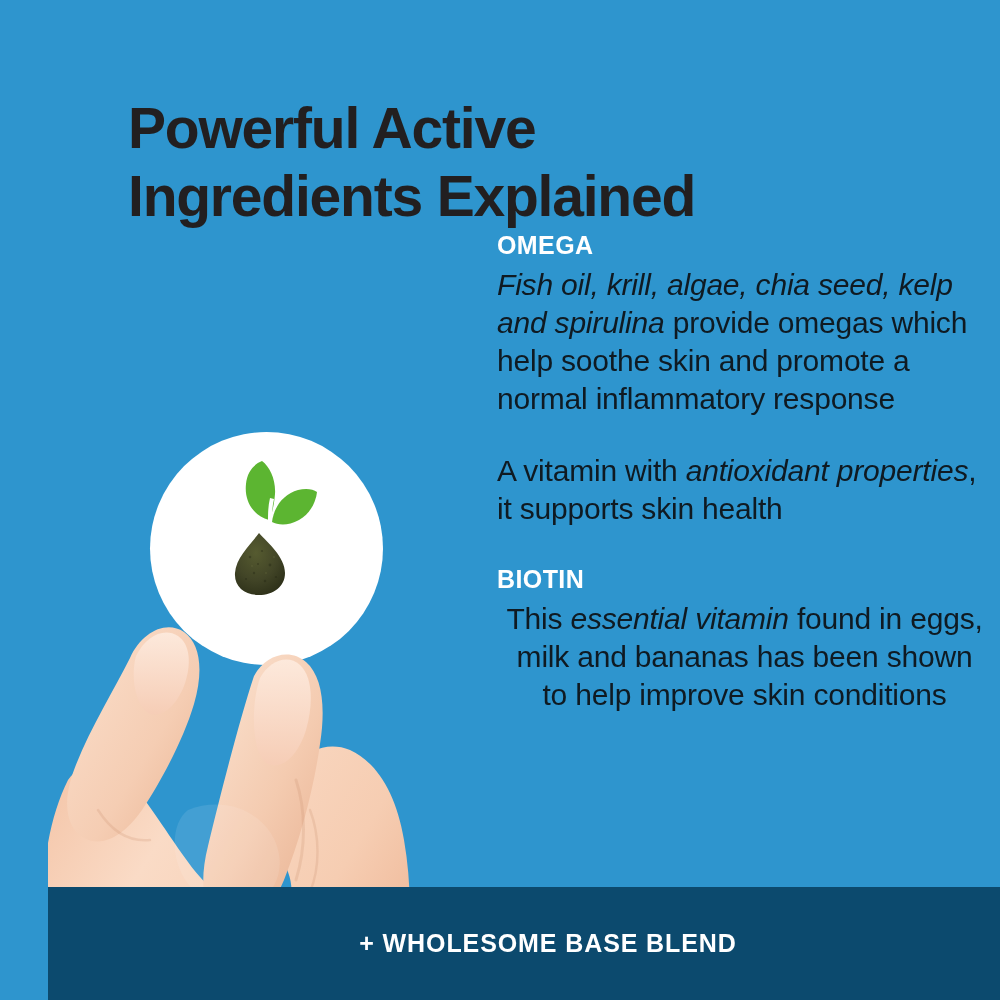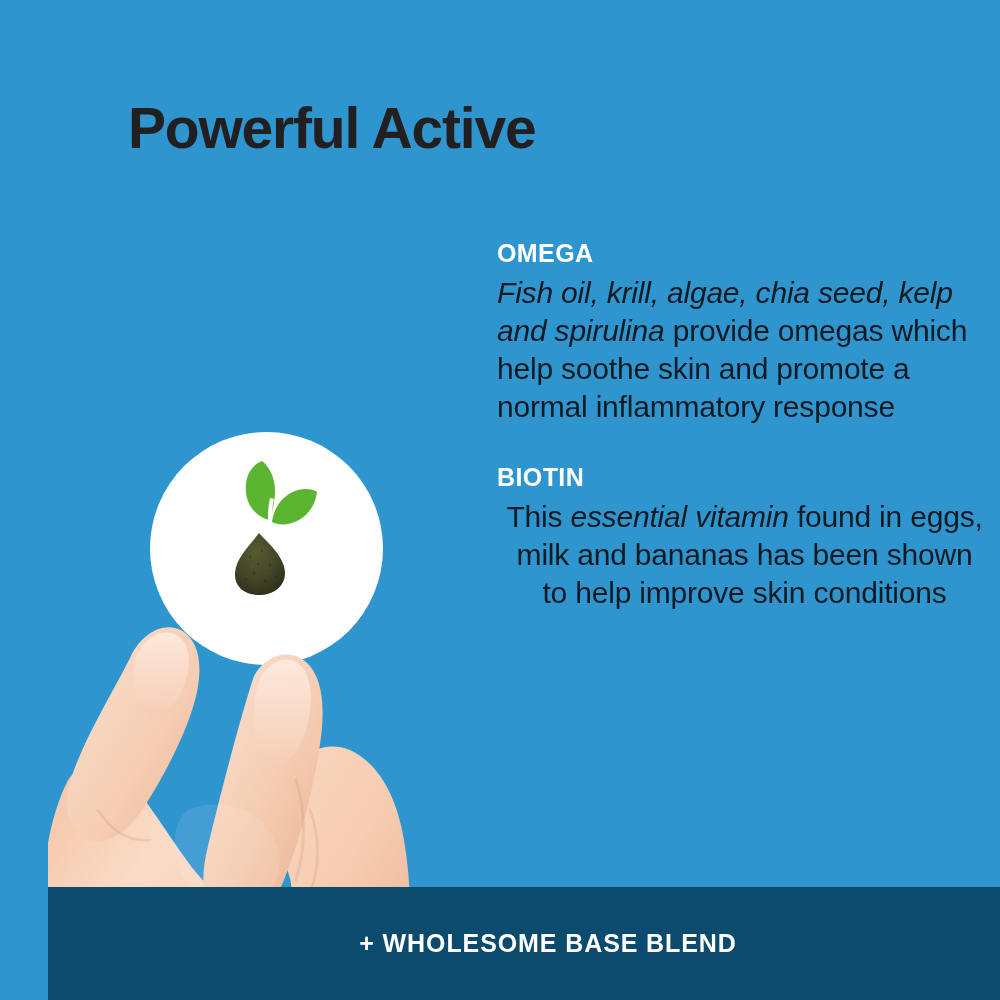--- a/index.html
+++ b/index.html
@@ -72,21 +72,21 @@
     left: -10px;
     top: 280px;
     width: 400px;
     height: 620px;
   }
 
   
   .content {
     position: absolute;
     left: 449px;
-    top: 236px;
+    top: 228px;
     width: 495px;
   }
   .section { margin-bottom: 34px; }
   .section:last-child { margin-bottom: 0; }
   .sec-head {
     color: #ffffff;
     font-size: 25px;
     font-weight: bold;
     letter-spacing: 0.4px;
     line-height: 34px;
@@ -121,20 +121,21 @@
     letter-spacing: 0.9px;
   }
 </style>
 </head>
 <body>
 
 <div class="poster">
 
   <h1 class="title">
     <span class="title-line">Powerful Active</span>
+    <span class="title-line">Ingredients Explained</span>
   </h1>
 
   <div class="illustration">
 
     <div class="white-circle"></div>
 
     <svg class="leaf-icon" viewBox="0 0 96 72">
       <path d="M45 62 C30 58 20 44 22 26 C23 14 30 6 38 3 C46 9 52 22 51 36 C50 48 48 56 45 62 Z" fill="#5cb531"></path>
       <path d="M48 64 C50 48 60 36 74 32 C82 30 89 31 93 34 C92 44 86 56 75 62 C64 68 54 67 48 64 Z" fill="#5cb531"></path>
       <path d="M44 66 C44 56 44 48 46 40 L50 41 C48 49 48 57 48 66 Z" fill="#ffffff"></path>
@@ -214,20 +215,21 @@
   </div>
 
   <div class="content">
 
     <div class="section" id="section-omega">
       <div class="sec-head">OMEGA</div>
       <div class="sec-body"><b>Fish oil, krill, algae, chia seed, kelp and spirulina</b><span> provide omegas which help soothe skin and promote a normal inflammatory response</span></div>
     </div>
 
     <div class="section" id="section-vitamin-e">
+      <div class="sec-body"><span>A vitamin with </span><b>antioxidant properties</b><span>, it supports skin health</span></div>
     </div>
 
     <div class="section" id="section-biotin">
       <div class="sec-head">BIOTIN</div>
       <div class="sec-body centered"><span>This </span><b>essential vitamin</b><span> found in eggs, milk and bananas has been shown to help improve skin conditions</span></div>
     </div>
 
   </div>
 
   <div class="banner">

